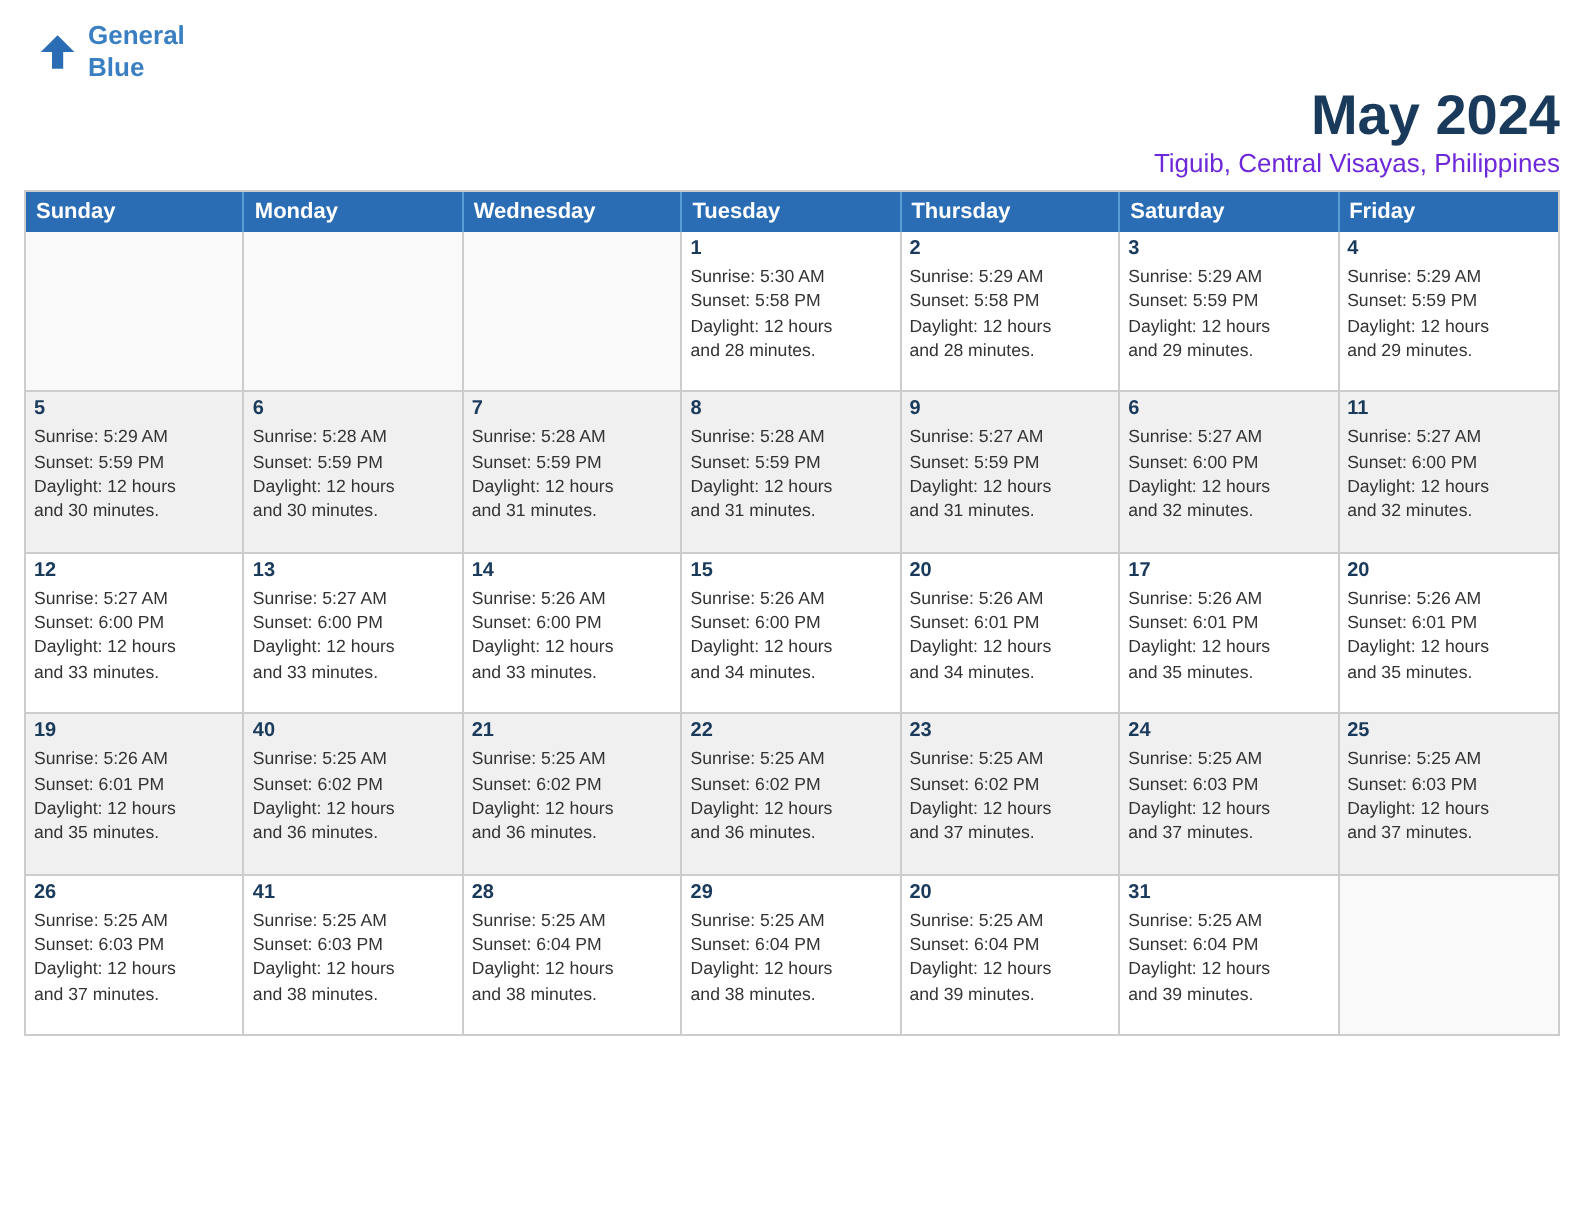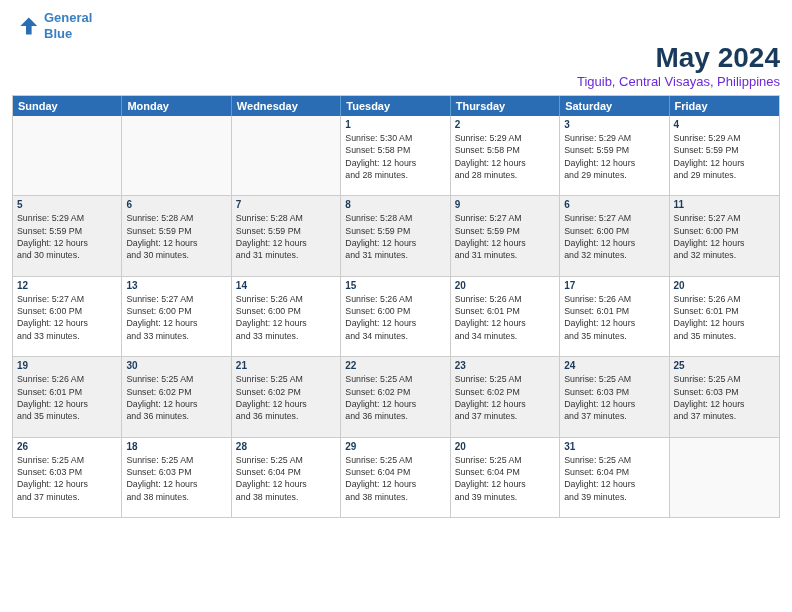--- a/index.html
+++ b/index.html
@@ -278,21 +278,21 @@
         </div>
         <div class="cal-row">
           <div class="cal-cell shaded">
             <div class="day-num">19</div>
             <div class="day-info" style="white-space: pre-line;">Sunrise: 5:26 AM
 Sunset: 6:01 PM
 Daylight: 12 hours
 and 35 minutes.</div>
           </div>
           <div class="cal-cell shaded">
-            <div class="day-num">30</div>
+            <div class="day-num">40</div>
             <div class="day-info" style="white-space: pre-line;">Sunrise: 5:25 AM
 Sunset: 6:02 PM
 Daylight: 12 hours
 and 36 minutes.</div>
           </div>
           <div class="cal-cell shaded">
             <div class="day-num">21</div>
             <div class="day-info" style="white-space: pre-line;">Sunrise: 5:25 AM
 Sunset: 6:02 PM
 Daylight: 12 hours
@@ -329,21 +329,21 @@
         </div>
         <div class="cal-row">
           <div class="cal-cell">
             <div class="day-num">26</div>
             <div class="day-info" style="white-space: pre-line;">Sunrise: 5:25 AM
 Sunset: 6:03 PM
 Daylight: 12 hours
 and 37 minutes.</div>
           </div>
           <div class="cal-cell">
-            <div class="day-num">18</div>
+            <div class="day-num">41</div>
             <div class="day-info" style="white-space: pre-line;">Sunrise: 5:25 AM
 Sunset: 6:03 PM
 Daylight: 12 hours
 and 38 minutes.</div>
           </div>
           <div class="cal-cell">
             <div class="day-num">28</div>
             <div class="day-info" style="white-space: pre-line;">Sunrise: 5:25 AM
 Sunset: 6:04 PM
 Daylight: 12 hours

